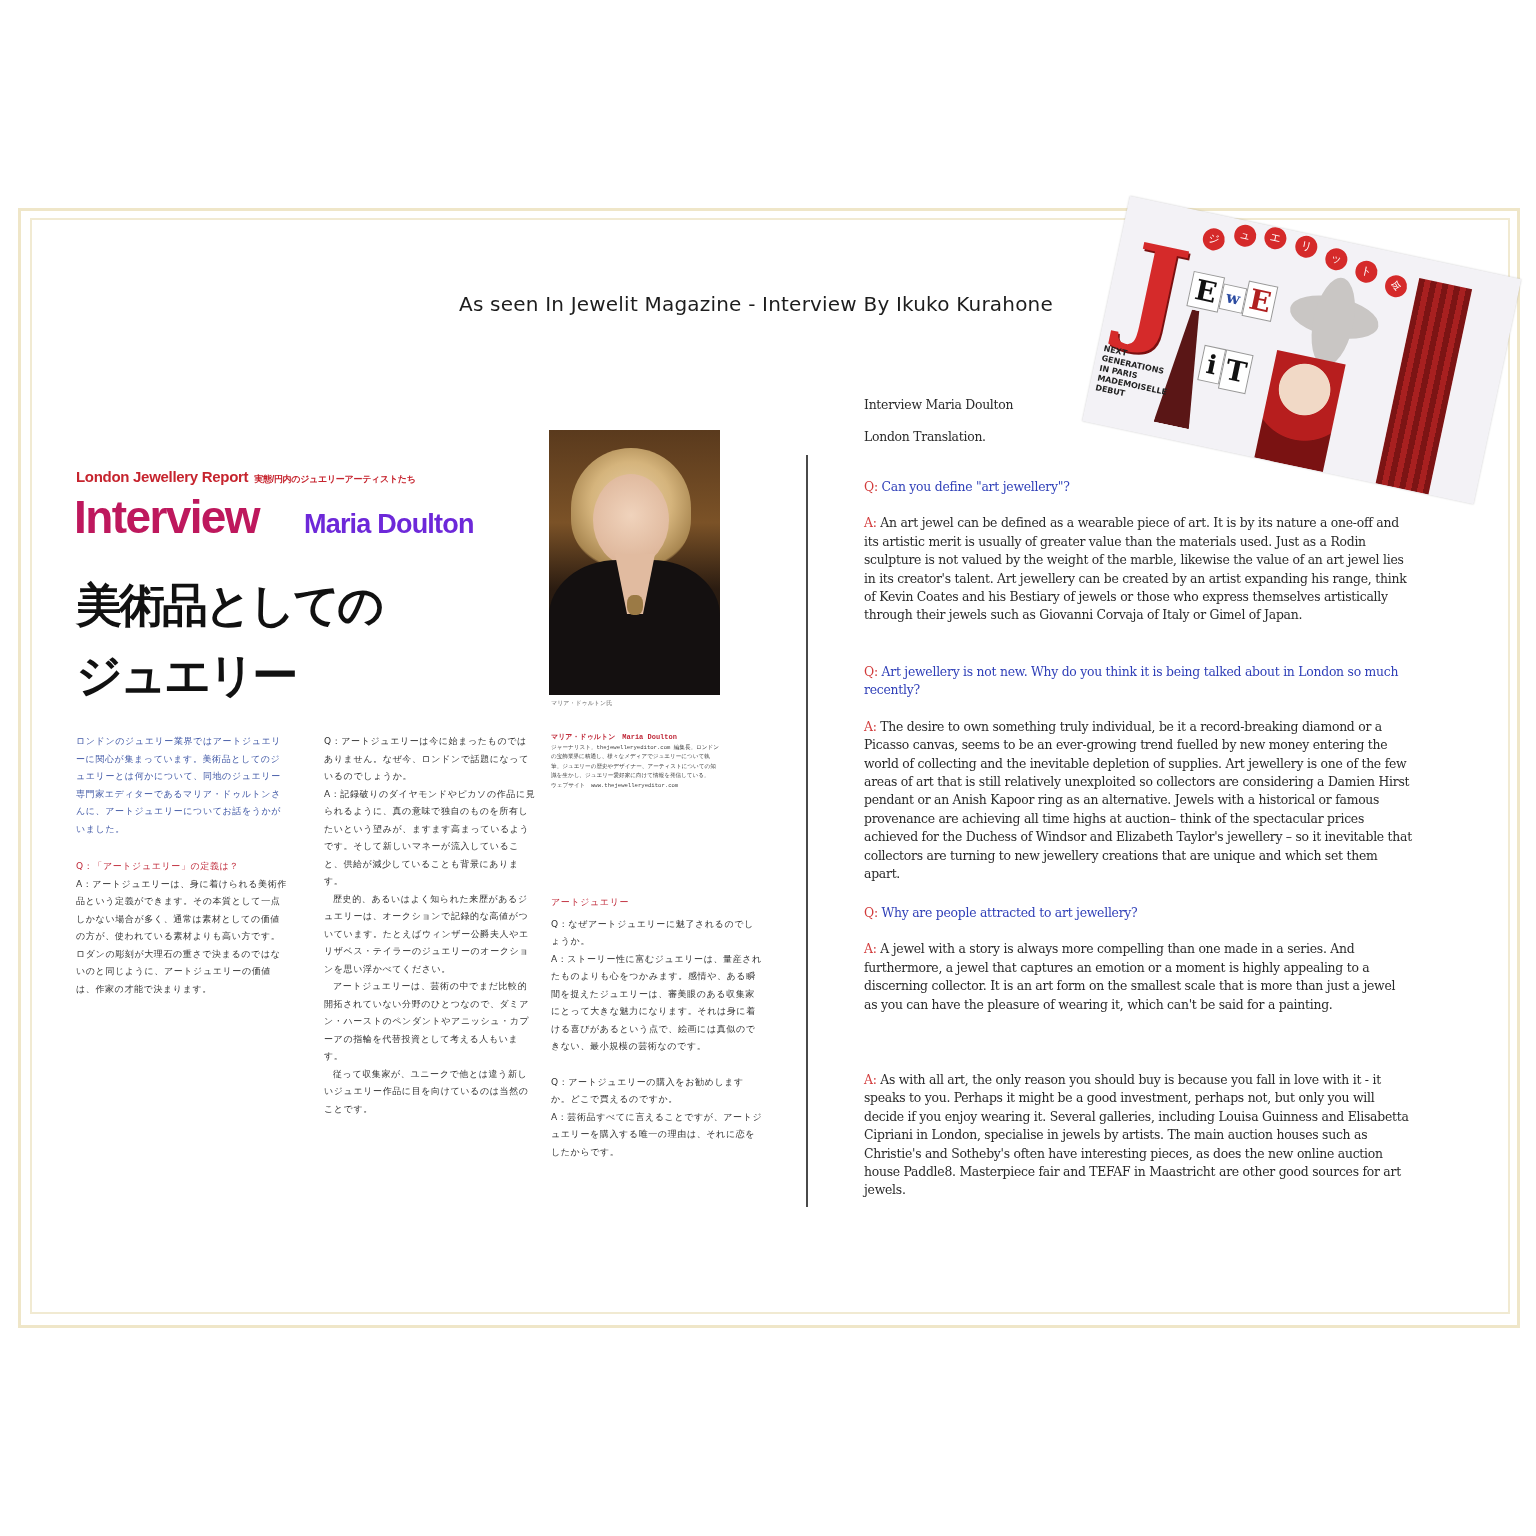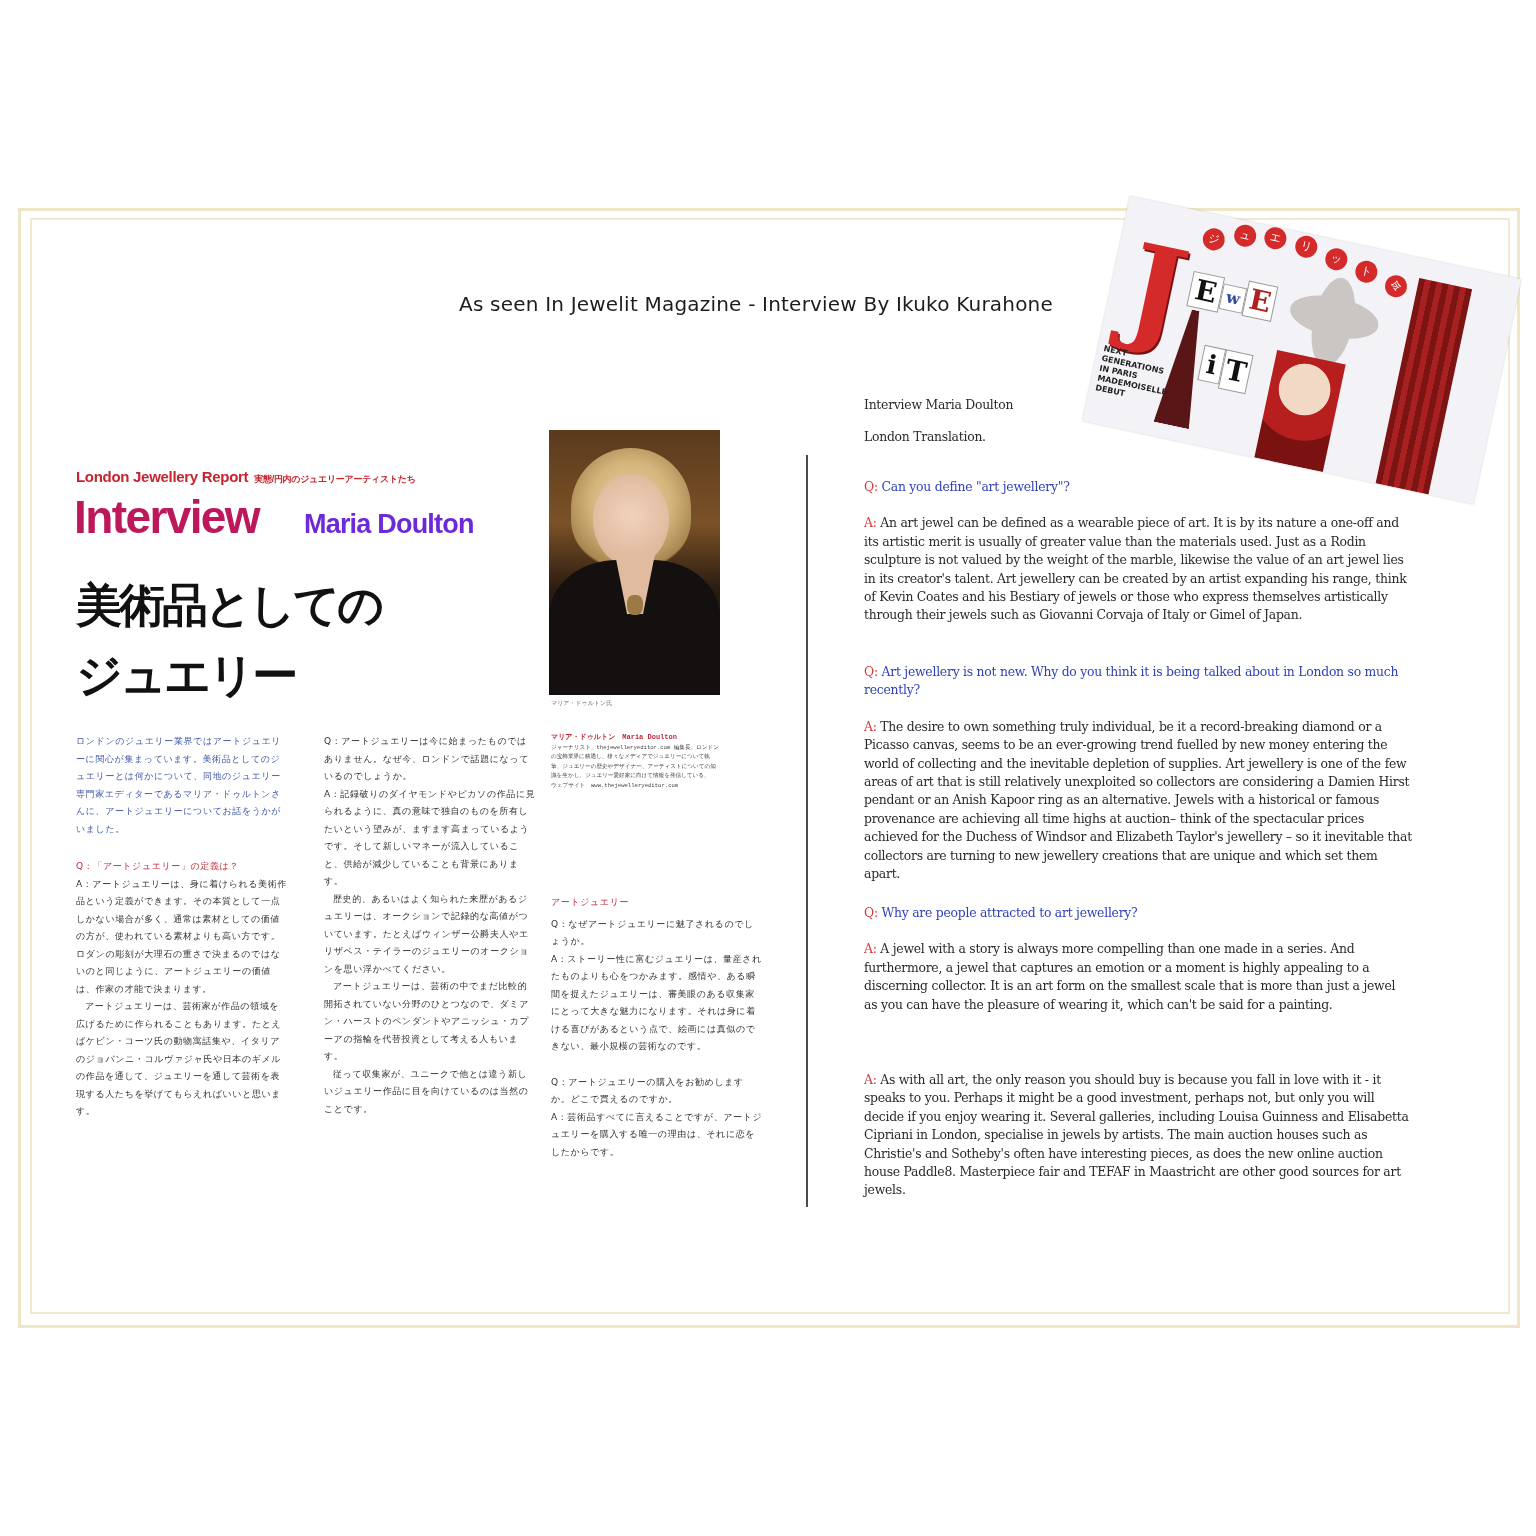--- a/index.html
+++ b/index.html
@@ -71,21 +71,20 @@
 <div class="bio">
   <div class="name">マリア・ドゥルトン　Maria Doulton</div>
   <div>ジャーナリスト。thejewelleryeditor.com 編集長。ロンドンの宝飾業界に精通し、様々なメディアでジュエリーについて執筆。ジュエリーの歴史やデザイナー、アーティストについての知識を生かし、ジュエリー愛好家に向けて情報を発信している。</div>
   <div>ウェブサイト　www.thejewelleryeditor.com</div>
 </div>
 
 <div class="col" style="left:76px;top:733px;width:212px;">
   <p class="blue">ロンドンのジュエリー業界ではアートジュエリーに関心が集まっています。美術品としてのジュエリーとは何かについて、同地のジュエリー専門家エディターであるマリア・ドゥルトンさんに、アートジュエリーについてお話をうかがいました。</p>
   <p class="q" style="margin-top:20px;">Q：「アートジュエリー」の定義は？</p>
   <p>A：アートジュエリーは、身に着けられる美術作品という定義ができます。その本質として一点しかない場合が多く、通常は素材としての価値の方が、使われている素材よりも高い方です。ロダンの彫刻が大理石の重さで決まるのではないのと同じように、アートジュエリーの価値は、作家の才能で決まります。</p>
-  <p style="text-indent:1em;">アートジュエリーは、芸術家が作品の領域を広げるために作られることもあります。たとえばケビン・コーツ氏の動物寓話集や、イタリアのジョバンニ・コルヴァジャ氏や日本のギメルの作品を通して、ジュエリーを通して芸術を表現する人たちを挙げてもらえればいいと思います。</p>
 </div>
 
 <div class="col" style="left:314px;top:733px;width:212px;margin-left:10px;">
   <p>Q：アートジュエリーは今に始まったものではありません。なぜ今、ロンドンで話題になっているのでしょうか。</p>
   <p>A：記録破りのダイヤモンドやピカソの作品に見られるように、真の意味で独自のものを所有したいという望みが、ますます高まっているようです。そして新しいマネーが流入していること、供給が減少していることも背景にあります。</p>
   <p style="text-indent:1em;">歴史的、あるいはよく知られた来歴があるジュエリーは、オークションで記録的な高値がついています。たとえばウィンザー公爵夫人やエリザベス・テイラーのジュエリーのオークションを思い浮かべてください。</p>
   <p style="text-indent:1em;">アートジュエリーは、芸術の中でまだ比較的開拓されていない分野のひとつなので、ダミアン・ハーストのペンダントやアニッシュ・カプーアの指輪を代替投資として考える人もいます。</p>
   <p style="text-indent:1em;">従って収集家が、ユニークで他とは違う新しいジュエリー作品に目を向けているのは当然のことです。</p>
 </div>
 

